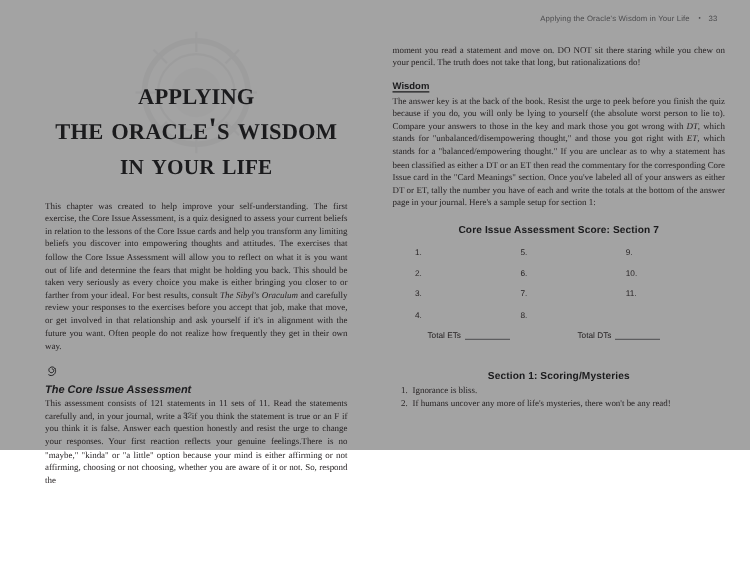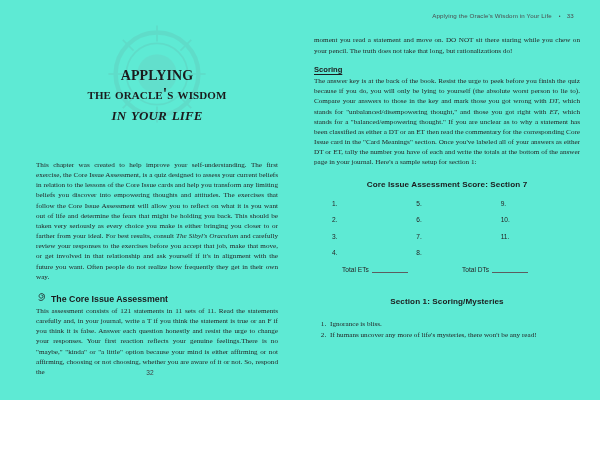--- a/index.html
+++ b/index.html
@@ -19,23 +19,23 @@
     position: relative;
     width: 600px;
     height: 450px;
     display: flex;
     background: #ffffff;
   }
 
   .page {
     position: relative;
     width: 300px;
-    height: 400px;
+    height: 360px;
     box-sizing: border-box;
-    background: #5eead4;
+    background: #a3a3a3;
   }
 
   .page-left  { padding: 18px 22px 10px 36px; }
   .page-right { padding: 12px 20px 10px 14px; }
 
   
   .running-head {
     font-family: "Liberation Sans", "DejaVu Sans", sans-serif;
     font-size: 6.2px;
     letter-spacing: 0.12px;
@@ -82,48 +82,50 @@
     line-height: 1.13;
     letter-spacing: 0.1px;
     color: #1b1b1d;
     font-variant: small-caps;
     text-transform: lowercase;
   }
   .chapter-title .tl {
     display: block;
     white-space: nowrap;
   }
-  .chapter-title .tl-1 { font-size: 20px; }
-  .chapter-title .tl-2 { font-size: 16px; }
-  .chapter-title .tl-3 { font-size: 19px; font-style: italic; }
+  .chapter-title .tl-1 { font-size: 25px; }
+  .chapter-title .tl-2 { font-size: 25px; }
+  .chapter-title .tl-3 { font-size: 24px; }
 
   
   p.body {
     margin: 0;
     font-size: 7.15px;
     line-height: 10.15px;
     text-align: justify;
     text-justify: inter-word;
     hyphens: manual;
     color: #231f20;
   }
 
   .gap-sm { height: 9px; }
   .gap-md { height: 12px; }
 
   
   .section-head {
     font-family: "Liberation Sans", "DejaVu Sans", sans-serif;
+    font-style: italic;
     font-weight: bold;
     font-size: 8.8px;
     color: #1b1b1d;
     margin: 0 0 2px 0;
     display: flex;
     align-items: baseline;
     gap: 4px;
+    flex-direction: column;
   }
   .swirl-ornament {
     display: inline-block;
     width: 11px;
     height: 11px;
     flex: 0 0 auto;
     position: relative;
     top: 1px;
   }
 
@@ -187,21 +189,21 @@
     display: inline-block;
     width: 36px;
     border-bottom: 0.6px solid #5d5d5f;
     margin-left: 3px;
     vertical-align: bottom;
     height: 6px;
   }
 
   
   ol.quiz-list {
-    margin: 13px 0 0 0;
+    margin: 2px 0 0 0;
     padding-left: 14px;
     font-size: 7.15px;
     line-height: 10.15px;
     color: #231f20;
   }
   ol.quiz-list li {
     margin-bottom: 1px;
     padding-left: 2px;
   }
 
@@ -271,21 +273,21 @@
   <div class="page page-right">
 
     <div class="running-head">
       <span>Applying the Oracle's Wisdom in Your Life</span><span class="rh-dot">•</span><span class="rh-folio">33</span>
     </div>
 
     <p class="body">moment you read a statement and move on. DO NOT sit there staring while you chew on your pencil. The truth does not take that long, but rationalizations do!</p>
 
     <div class="gap-sm"></div>
 
-    <h3 class="sub-head">Scoring</h3>
+    <h3 class="sub-head">Wisdom</h3>
 
     <p class="body">The answer key is at the back of the book. Resist the urge to peek before you finish the quiz because if you do, you will only be lying to yourself (the absolute worst person to lie to). Compare your answers to those in the key and mark those you got wrong with <em class="it">DT</em>, which stands for "unbalanced/disempowering thought," and those you got right with <em class="it">ET</em>, which stands for a "balanced/empowering thought." If you are unclear as to why a statement has been classified as either a DT or an ET then read the commentary for the corresponding Core Issue card in the "Card Meanings" section. Once you've labeled all of your answers as either DT or ET, tally the number you have of each and write the totals at the bottom of the answer page in your journal. Here's a sample setup for section 1:</p>
 
     <div class="gap-md"></div>
 
     <div class="centered-head">Core Issue Assessment Score: Section 7</div>
 
     <div class="score-table">
       <div class="score-row">
         <div class="score-cell c1">1.</div>

